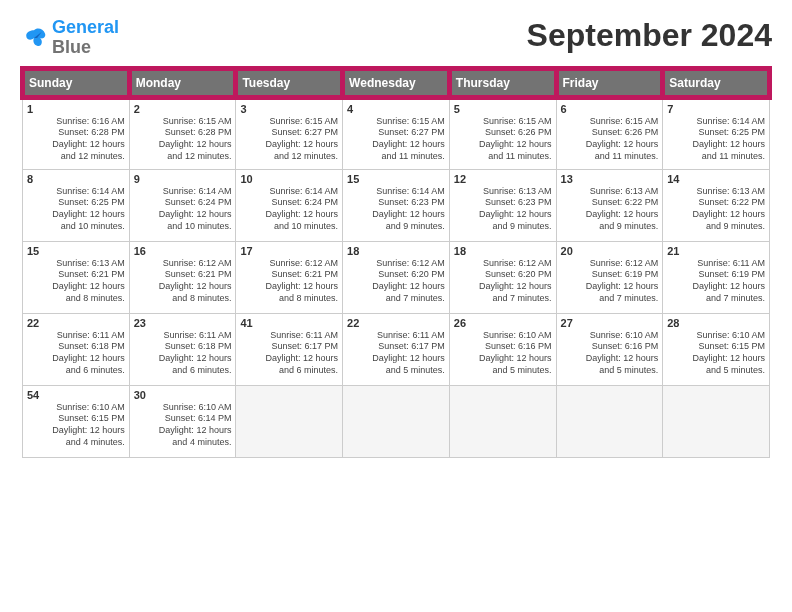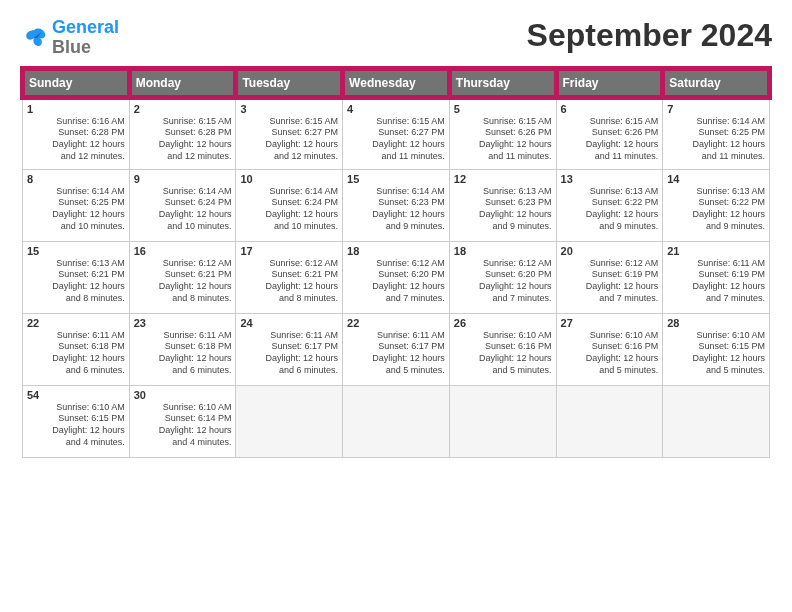--- a/index.html
+++ b/index.html
@@ -287,21 +287,21 @@
 and 6 minutes.</div>
           </td>
           <td>
             <span class="day-num">23</span>
             <div class="day-info" style="white-space: pre-line;">Sunrise: 6:11 AM
 Sunset: 6:18 PM
 Daylight: 12 hours
 and 6 minutes.</div>
           </td>
           <td>
-            <span class="day-num">24</span>
+            <span class="day-num">41</span>
             <div class="day-info" style="white-space: pre-line;">Sunrise: 6:11 AM
 Sunset: 6:17 PM
 Daylight: 12 hours
 and 6 minutes.</div>
           </td>
           <td>
             <span class="day-num">22</span>
             <div class="day-info" style="white-space: pre-line;">Sunrise: 6:11 AM
 Sunset: 6:17 PM
 Daylight: 12 hours

